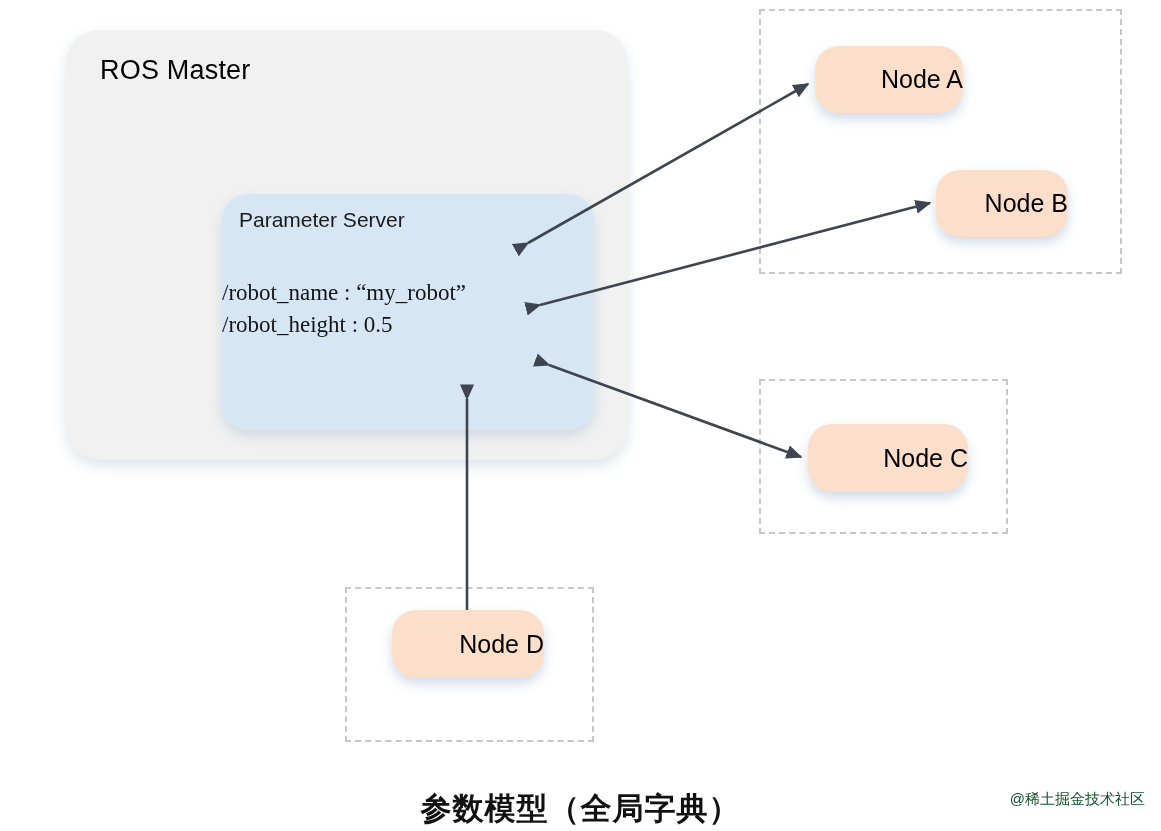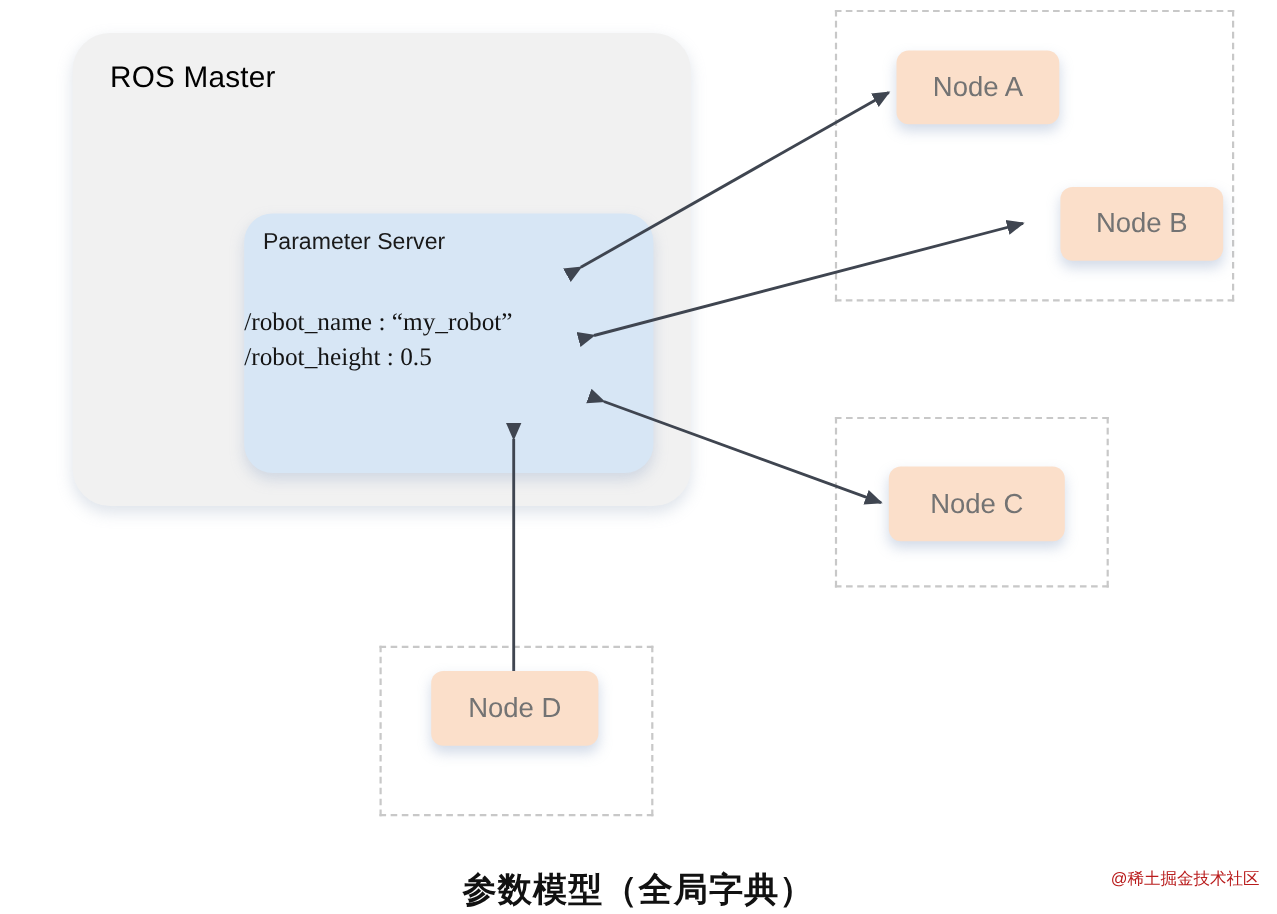--- a/index.html
+++ b/index.html
@@ -77,30 +77,30 @@
     background: transparent;
   }
   #group-ab { left: 759px; top: 9px;   width: 359px; height: 261px; }
   #group-c  { left: 759px; top: 379px; width: 245px; height: 151px; }
   #group-d  { left: 345px; top: 587px; width: 245px; height: 151px; }
 
   
   .node-box {
     position: absolute;
     background: #fbdfca;
-    border-radius: 11px;
+    border-radius: 24px;
     box-shadow: 0 6px 12px rgba(150,170,200,0.42);
     display: flex;
     align-items: center;
-    justify-content: center;
-    color: #737373;
+    justify-content: flex-end;
+    color: #000000;
     font-size: 25px;
   }
   #node-a { left: 815px; top: 46px;  width: 148px; height: 67px; }
-  #node-b { left: 936px; top: 170px; width: 148px; height: 67px; margin-left: 28px; }
+  #node-b { left: 936px; top: 170px; width: 132px; height: 67px; }
   #node-c { left: 808px; top: 424px; width: 160px; height: 68px; }
   #node-d { left: 392px; top: 610px; width: 152px; height: 68px; }
 
   
   #arrows {
     position: absolute;
     left: 0; top: 0;
     width: 1161px;
     height: 831px;
     pointer-events: none;
@@ -116,21 +116,21 @@
     font-size: 31px;
     font-weight: bold;
     color: #111111;
     letter-spacing: 1px;
   }
   .watermark {
     position: absolute;
     right: 16px;
     top: 790px;
     font-size: 15px;
-    color: #b91c1c;
+    color: #14532d;
     white-space: nowrap;
   }
 </style>
 </head>
 <body>
 
 <div id="canvas">
 
   <div class="ros-master"></div>
   <div class="ros-master-label">ROS Master</div>

